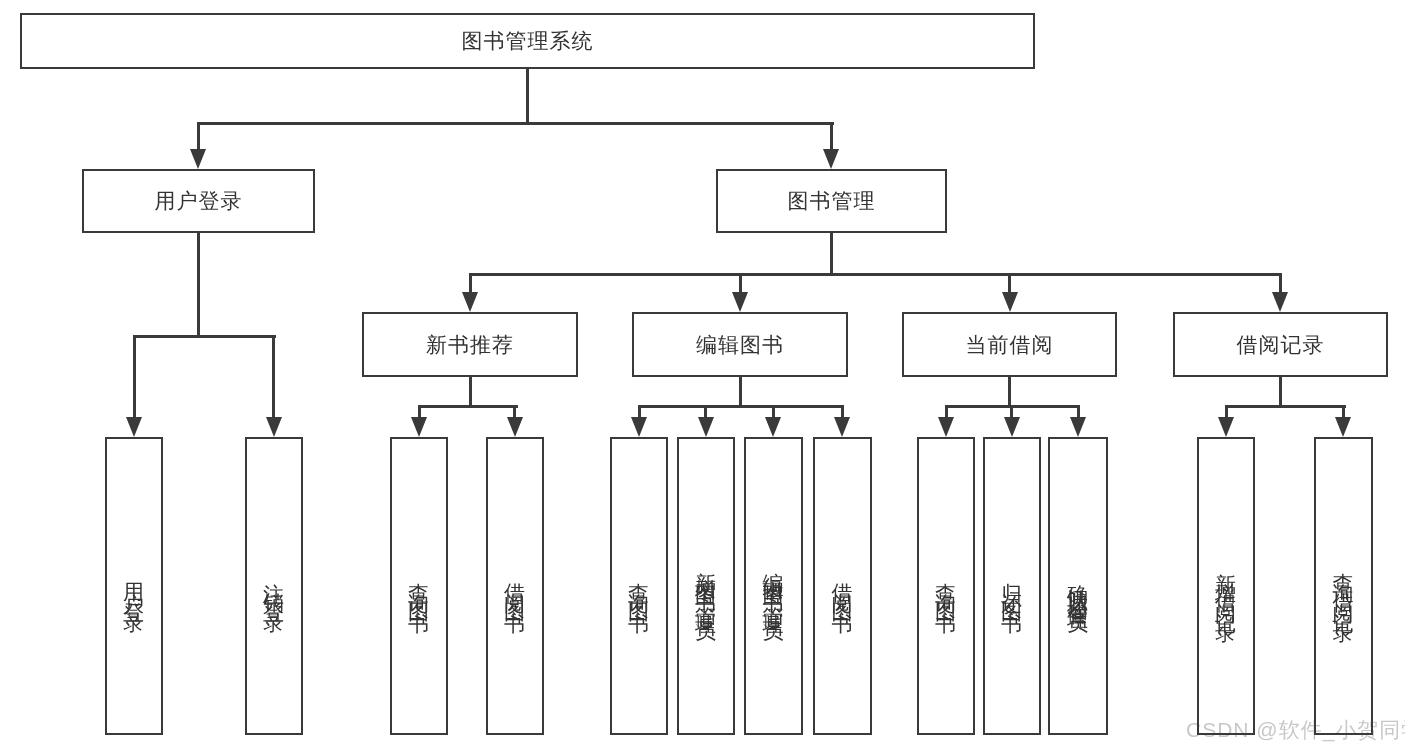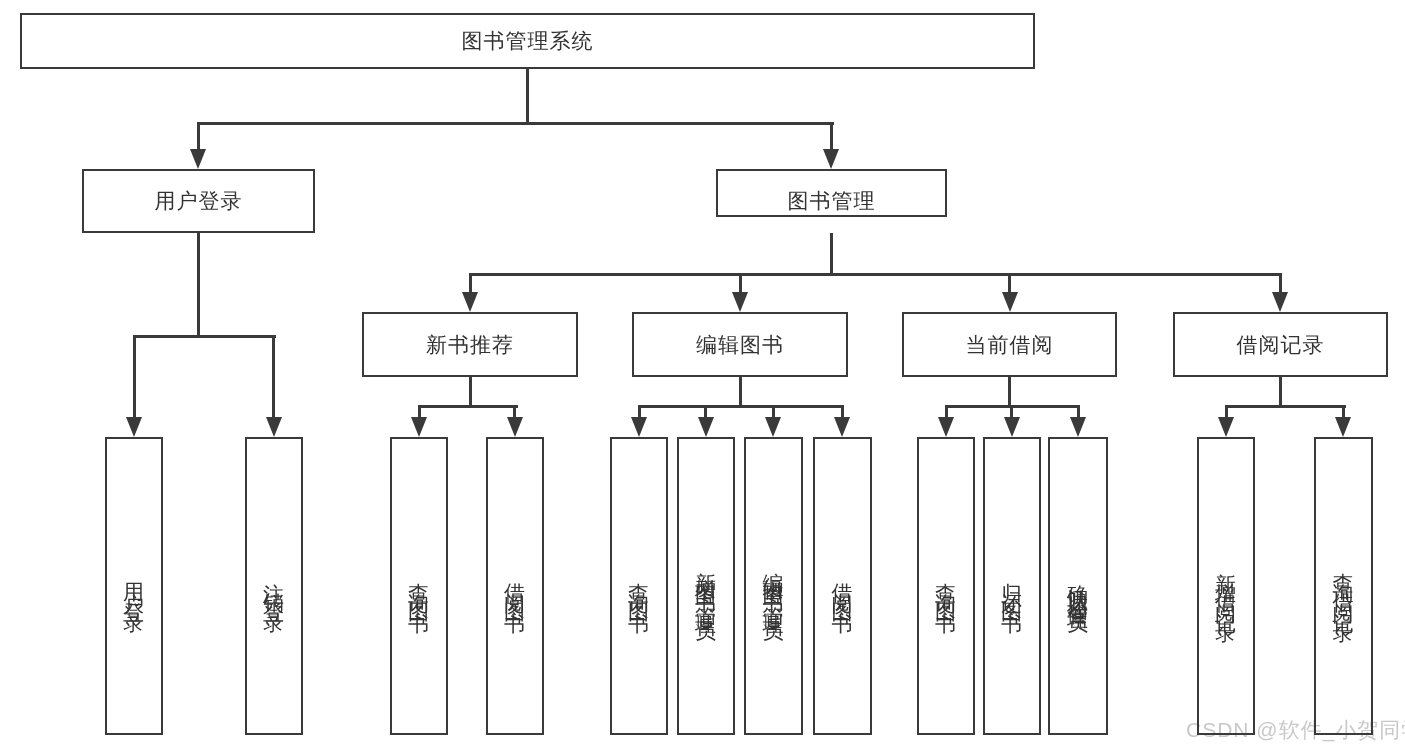--- a/index.html
+++ b/index.html
@@ -64,21 +64,21 @@
 
 <div class="stage">
 
   <div class="box" style="left:20px; top:13px; width:1015px; height:56px;">
     <span>图书管理系统</span>
   </div>
 
   <div class="box" style="left:82px; top:169px; width:233px; height:64px;">
     <span>用户登录</span>
   </div>
-  <div class="box" style="left:716px; top:169px; width:231px; height:48px;align-items:flex-end;">
+  <div class="box" style="left:716px; top:169px; width:231px; height:64px;">
     <span>图书管理</span>
   </div>
 
   <div class="box" style="left:362px; top:312px; width:216px; height:65px;align-items:center;">
     <span>新书推荐</span>
   </div>
   <div class="box" style="left:632px; top:312px; width:216px; height:65px;">
     <span>编辑图书</span>
   </div>
   <div class="box" style="left:902px; top:312px; width:215px; height:65px;">

